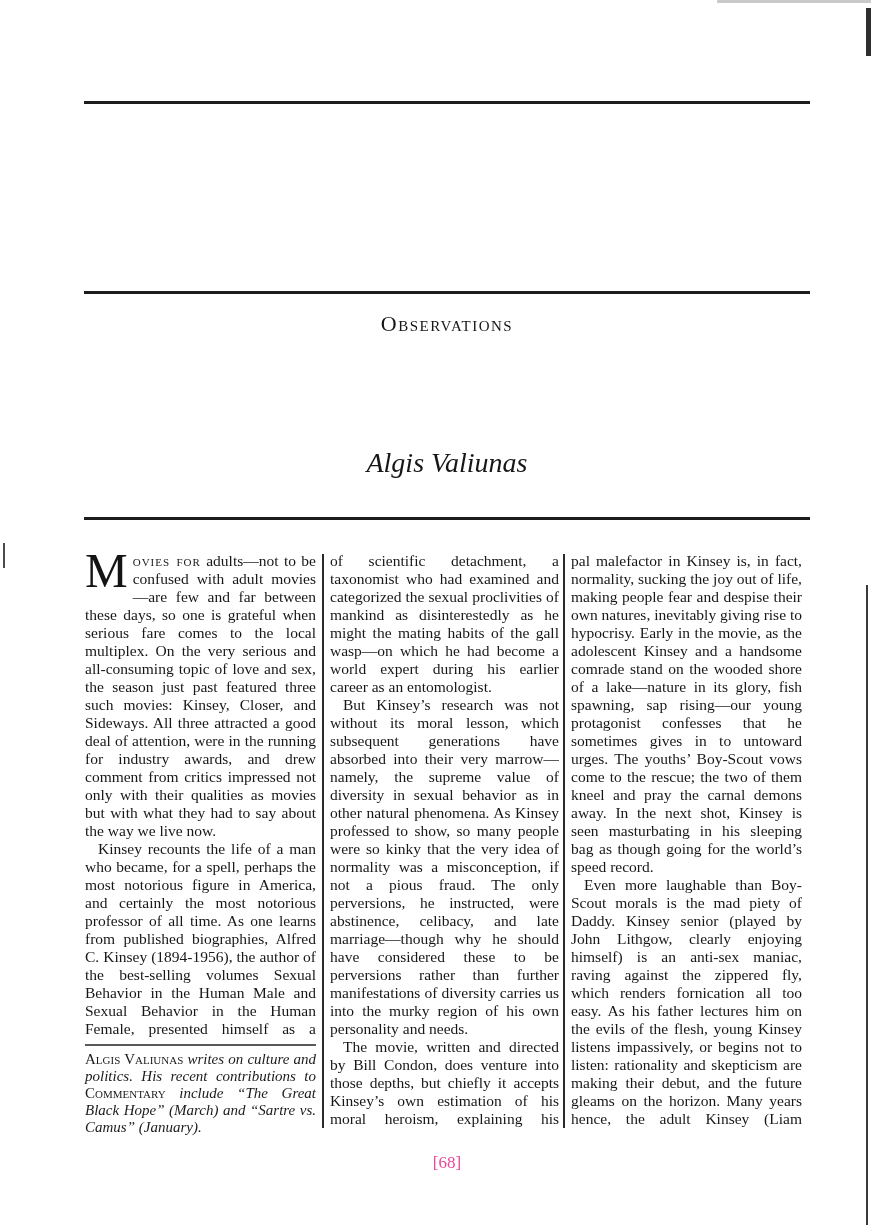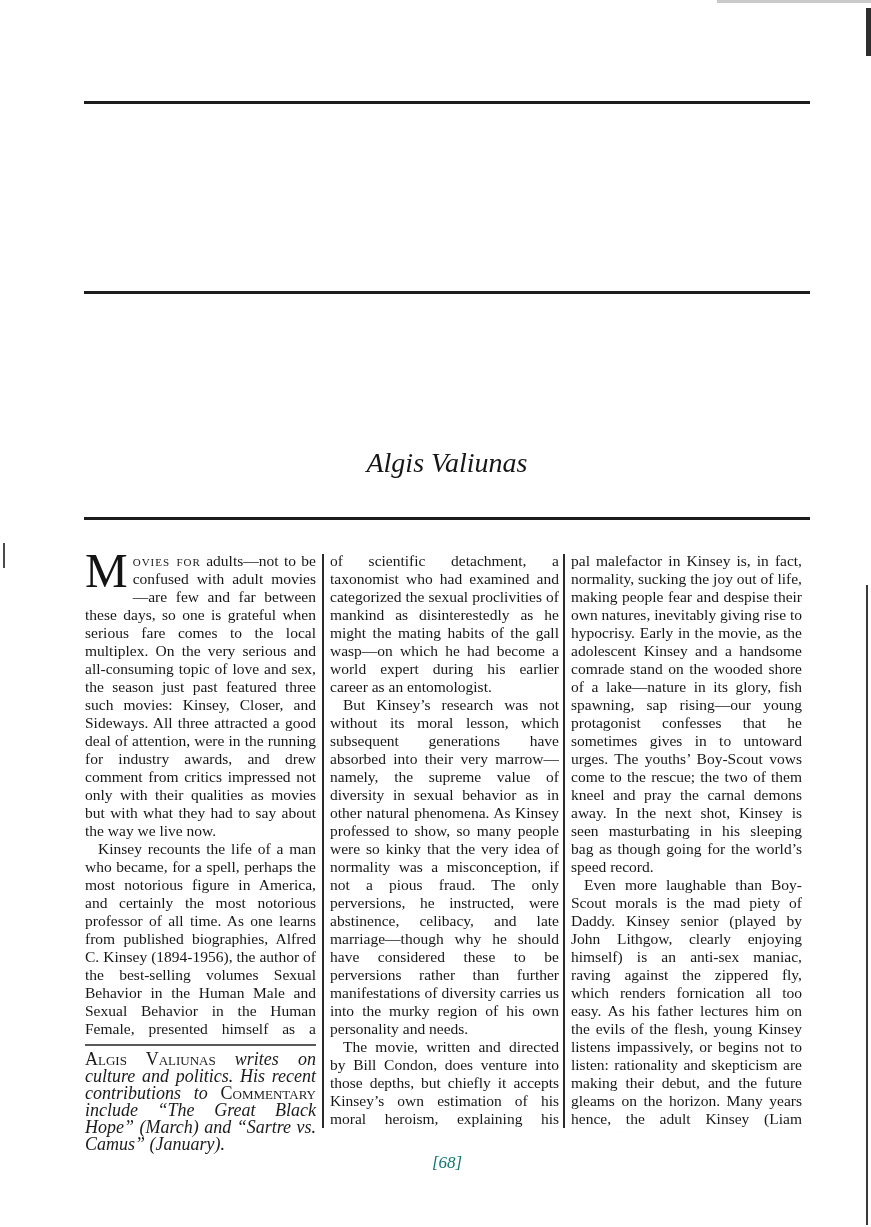--- a/index.html
+++ b/index.html
@@ -52,27 +52,27 @@
   .seg-sc { font-variant:small-caps; letter-spacing:1px; }
   .seg-rsc { font-style:normal; font-variant:small-caps; }
   .seg-dropcap {
     float:left; font-size:48px; line-height:36px;
     padding:1px 5px 0 0; color:#141414;
   }
   
   .footnote { position:absolute; top:492px; left:0; width:231px; }
   .footnote-rule { height:2px; background:#5a5a5a; margin-bottom:5px; }
   .footnote-text {
-    font-style:italic; font-size:18px; line-height:17px;
+    font-style:italic; font-size:15px; line-height:17px;
     text-align:justify; color:#1b1b1b;
   }
   
   .page-number {
     position:absolute; top:1153px; left:84px; width:726px;
-    text-align:center; font-size:17px; color:#0f766e;font-style:italic;
+    text-align:center; font-size:17px; color:#ec4899;
   }
   
   .artifact { position:absolute; }
   .artifact-top-gray { top:0; left:717px; width:154px; height:3px; background:#cacaca; }
   .artifact-right-sliver { top:8px; left:866px; width:5px; height:48px; background:#2e2e2e; }
   .artifact-left-tick { top:543px; left:3px; width:2px; height:25px; background:#4a4a4a; }
   .artifact-right-line { top:585px; left:866px; width:2px; height:640px; background:#3a3a3a; }
 </style>
 </head>
 <body>
@@ -80,20 +80,21 @@
 <div class="page">
 
   <div class="artifact artifact-top-gray"></div>
   <div class="artifact artifact-right-sliver"></div>
   <div class="artifact artifact-left-tick"></div>
   <div class="artifact artifact-right-line"></div>
 
   <div class="rule rule-1"></div>
   <div class="rule rule-2"></div>
 
+  <div class="section-label">Observations</div>
   <div class="byline">Algis Valiunas</div>
 
   <div class="rule rule-3"></div>
 
   <div class="columns">
     <div class="col col-1">
       <div class="col-text">
           <p class="para has-drop"><span class="seg-dropcap">M</span><span class="seg-sc">ovies for</span><span> adults—not to be confused with adult movies—are few and far between these days, so one is grateful when serious fare comes to the local multiplex. On the very serious and all-consuming topic of love and sex, the season just past featured three such movies: </span><span class="seg-i">Kinsey</span><span>, </span><span class="seg-i">Closer</span><span>, and </span><span class="seg-i">Sideways</span><span>. All three attracted a good deal of attention, were in the running for industry awards, and drew comment from critics impressed not only with their qualities as movies but with what they had to say about the way we live now.</span></p>
           <p class="para indent cont"><span class="seg-i">Kinsey</span><span> recounts the life of a man who became, for a spell, perhaps the most notorious figure in America, and certainly the most notorious professor of all time. As one learns from published biographies, Alfred C. Kinsey (1894-1956), the author of the best-selling volumes </span><span class="seg-i">Sexual Behavior in the Human Male</span><span> and </span><span class="seg-i">Sexual Behavior in the Human Female</span><span>, presented himself as a model</span></p>
         </div>

